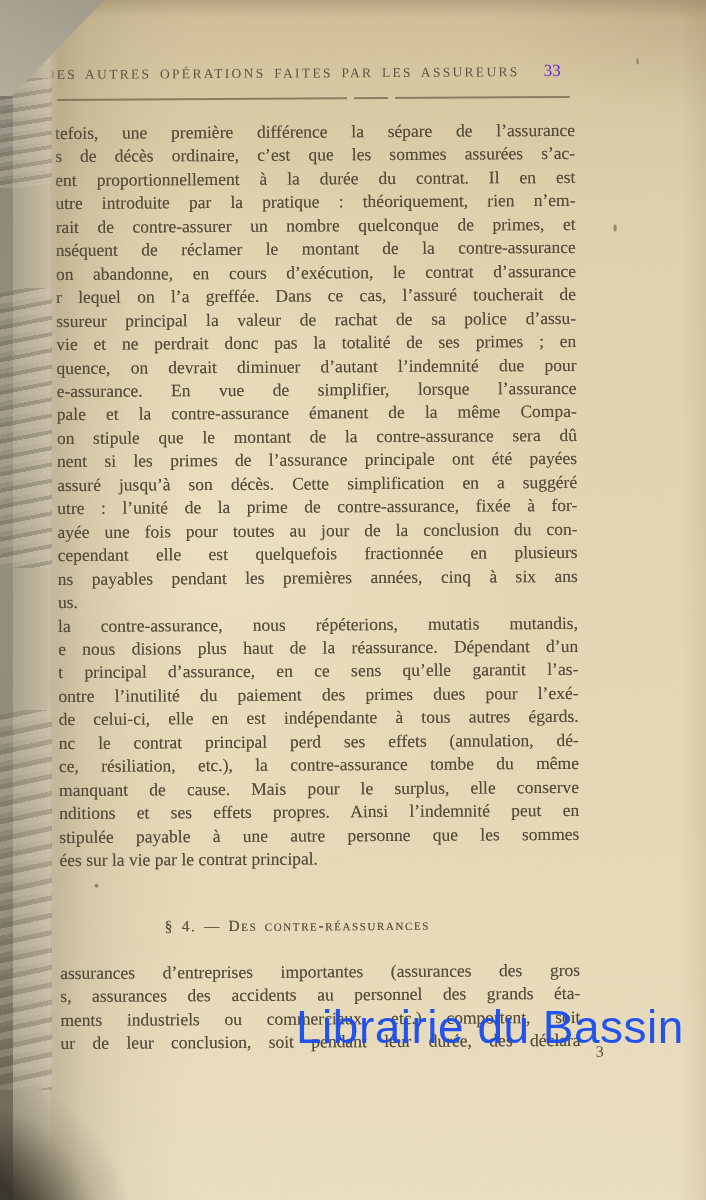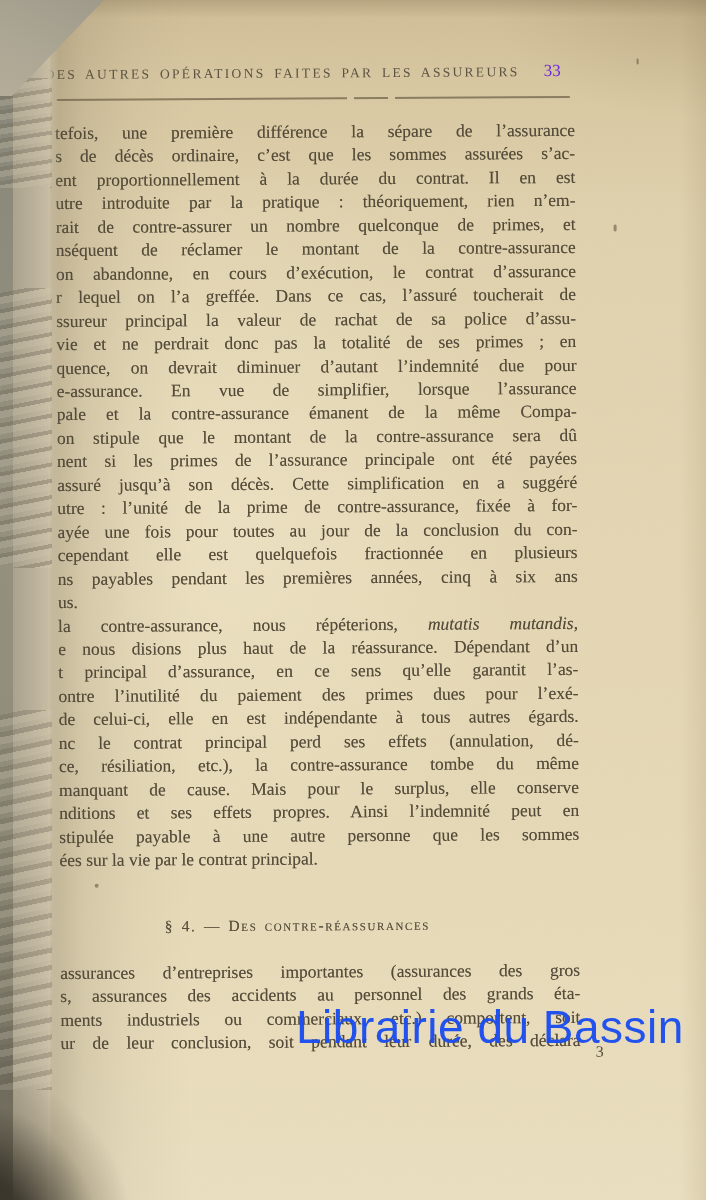--- a/index.html
+++ b/index.html
@@ -42,21 +42,21 @@
   .content{position:absolute;inset:0;z-index:3;transform:rotate(-0.35deg);transform-origin:60px 620px;color:#544b39;}
   .running-header{position:absolute;left:48px;top:64px;width:516px;display:flex;align-items:baseline;justify-content:space-between;}
   .rh-title{font-size:13.5px;letter-spacing:2.3px;word-spacing:3px;color:#5c5342;white-space:nowrap;}
   .rh-folio{font-size:17px;color:#6d28d9;}
   .header-rule{position:absolute;left:60px;top:99px;width:513px;height:1.7px;opacity:0.75;
     background:linear-gradient(90deg,#6f6349 0 56.5%,rgba(111,99,73,0) 56.5% 58%,#6f6349 58% 64.5%,rgba(111,99,73,0) 64.5% 66%,#6f6349 66% 100%);}
   .text-col{position:absolute;left:58px;top:122px;width:520px;font-size:17.5px;line-height:23.45px;
     text-shadow:0 0 0.6px rgba(84,75,57,0.55);}
   .tline{text-align:justify;text-align-last:justify;white-space:normal;}
   .tline.last{text-align-last:left;}
-  .tline .it{font-style:italic;}
+  .tline .it{}
   .sec-heading{font-size:15.5px;font-weight:normal;font-variant:small-caps;letter-spacing:1.6px;word-spacing:2px;
     text-align:center;margin:42px 60px 24px 15px;color:#584f3d;}
   .sig{position:absolute;left:593px;top:1046px;font-size:16px;color:#554c3b;}
   .speck{position:absolute;background:rgba(90,78,55,0.55);border-radius:50%;z-index:3;}
   .sp1{left:616px;top:228px;width:3px;height:7px;border-radius:2px;}
   .sp2{left:93px;top:884px;width:4px;height:4px;}
   .sp3{left:640px;top:62px;width:2px;height:6px;border-radius:2px;}
   .grain{position:absolute;inset:0;z-index:2;pointer-events:none;}
   .watermark{position:absolute;left:296px;top:1000px;z-index:8;white-space:nowrap;
     font-family:"Liberation Sans", sans-serif;font-size:46px;font-weight:400;letter-spacing:0.5px;opacity:0.96;}

